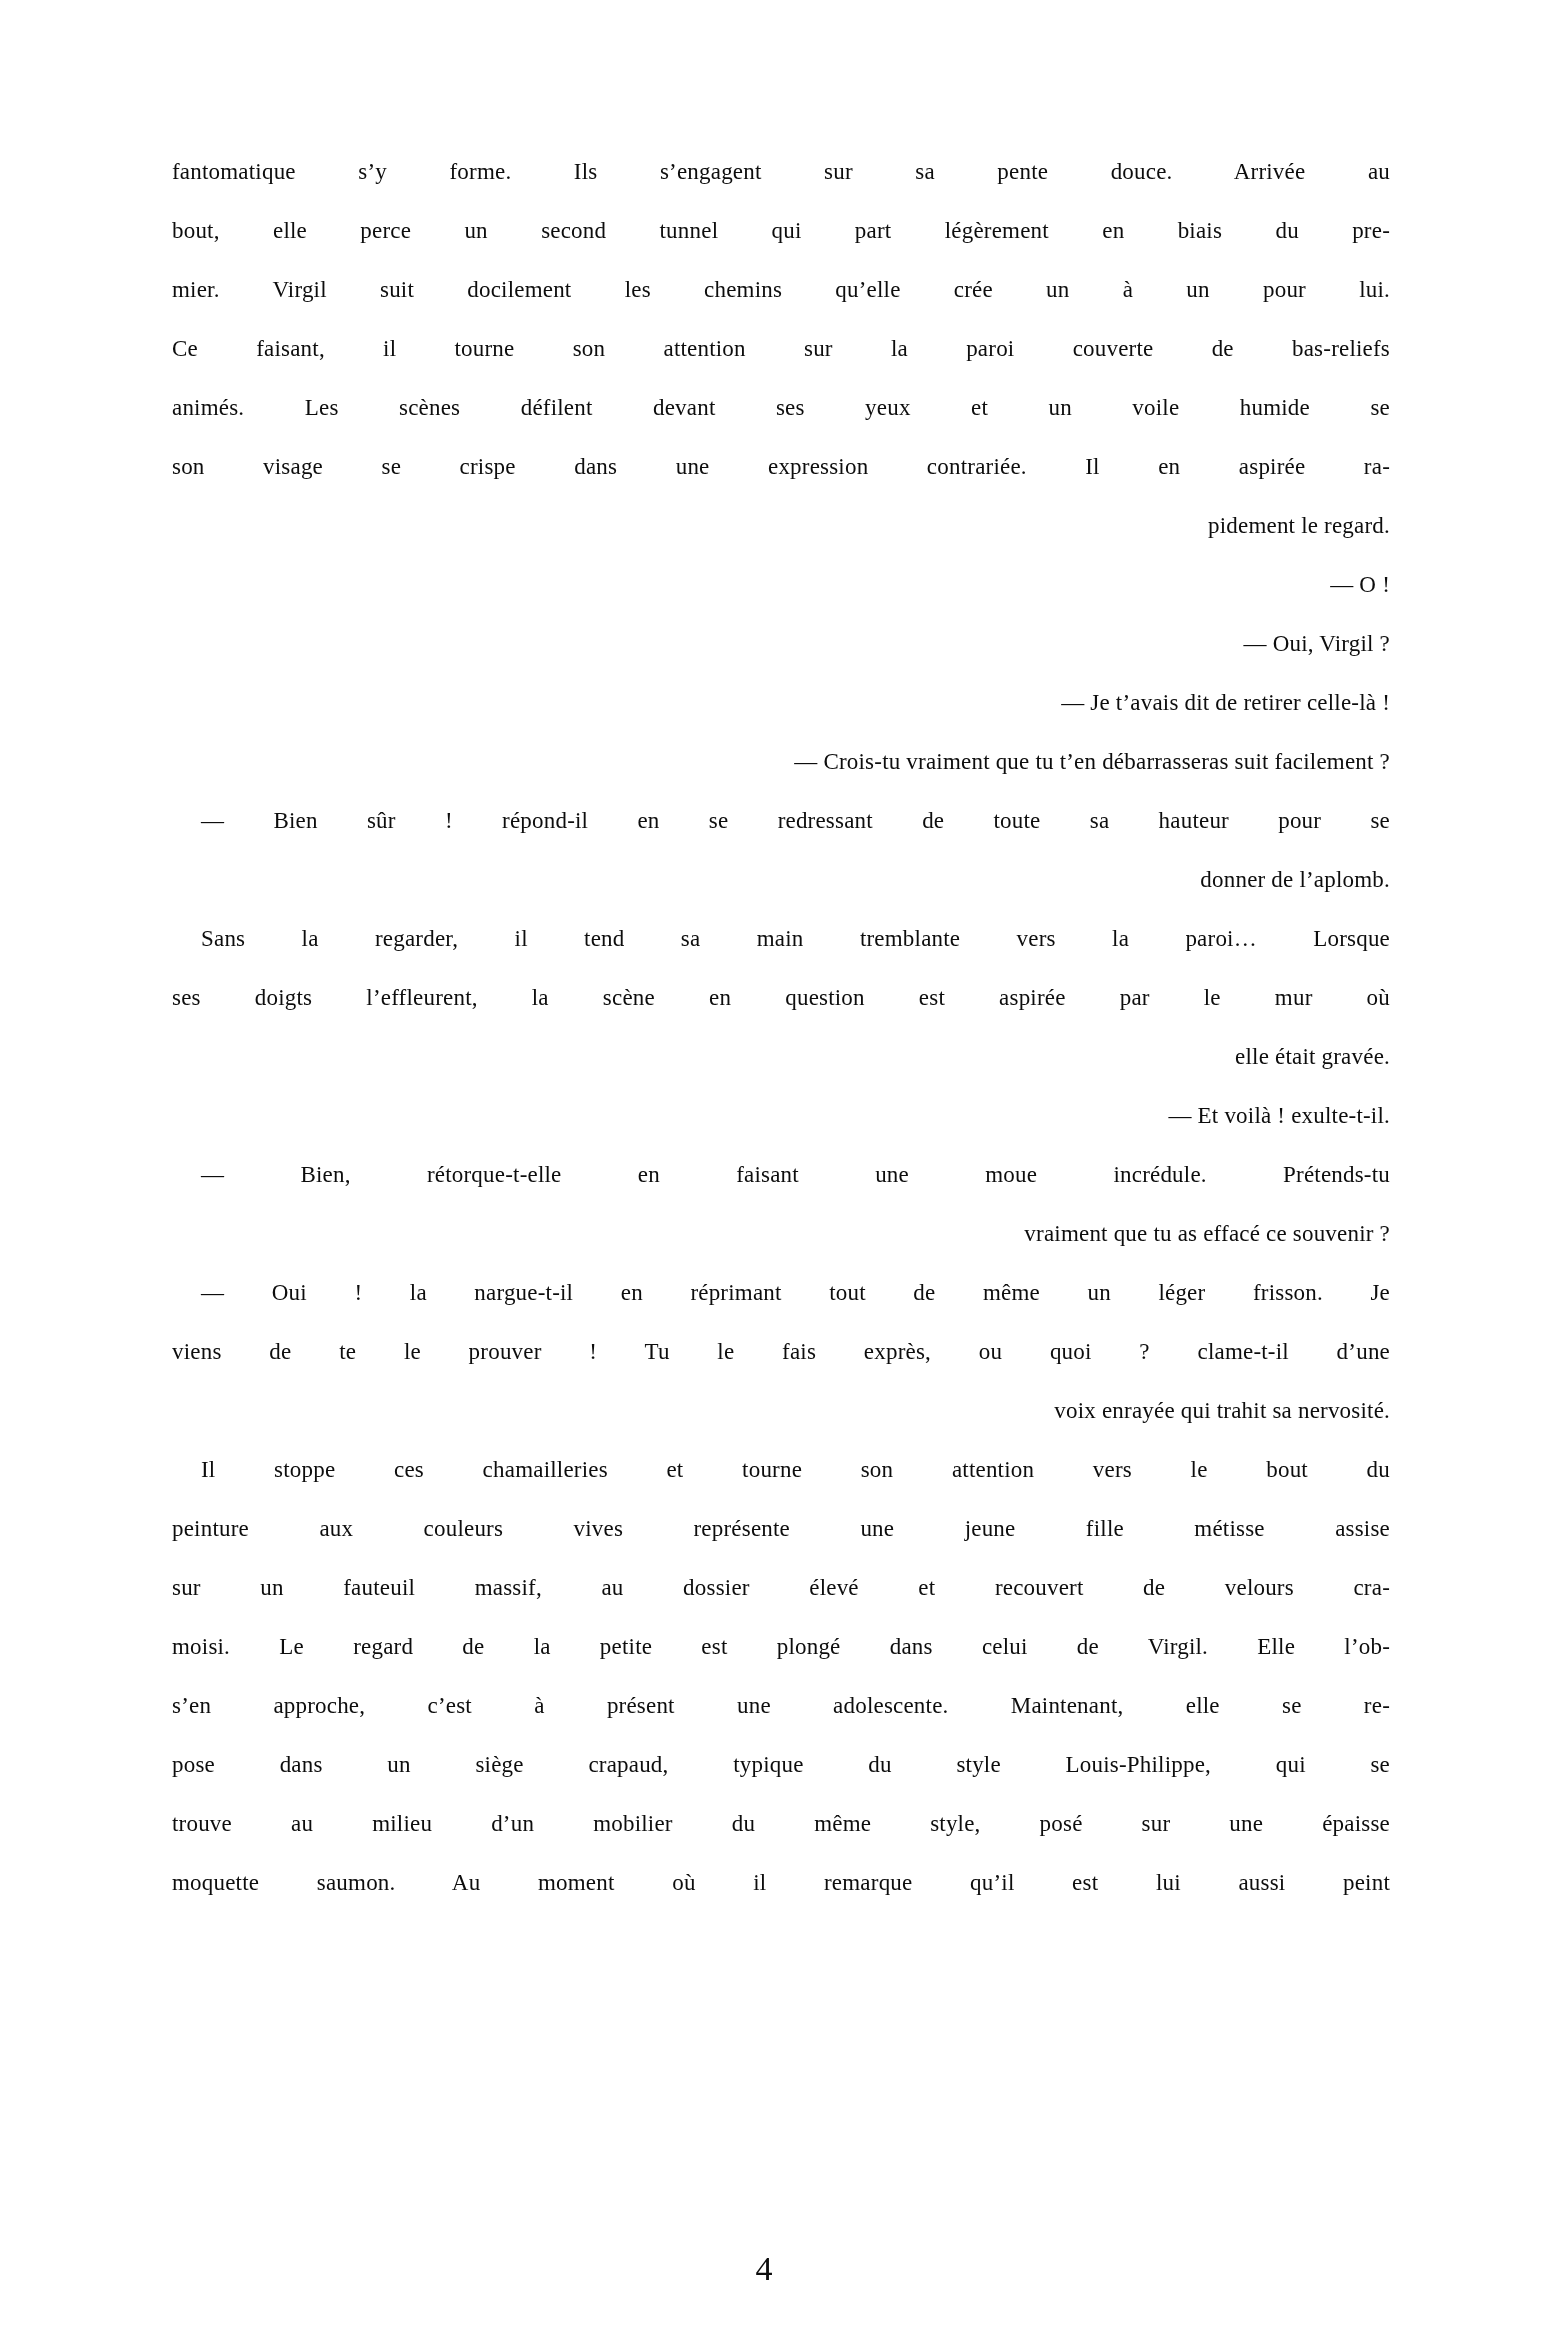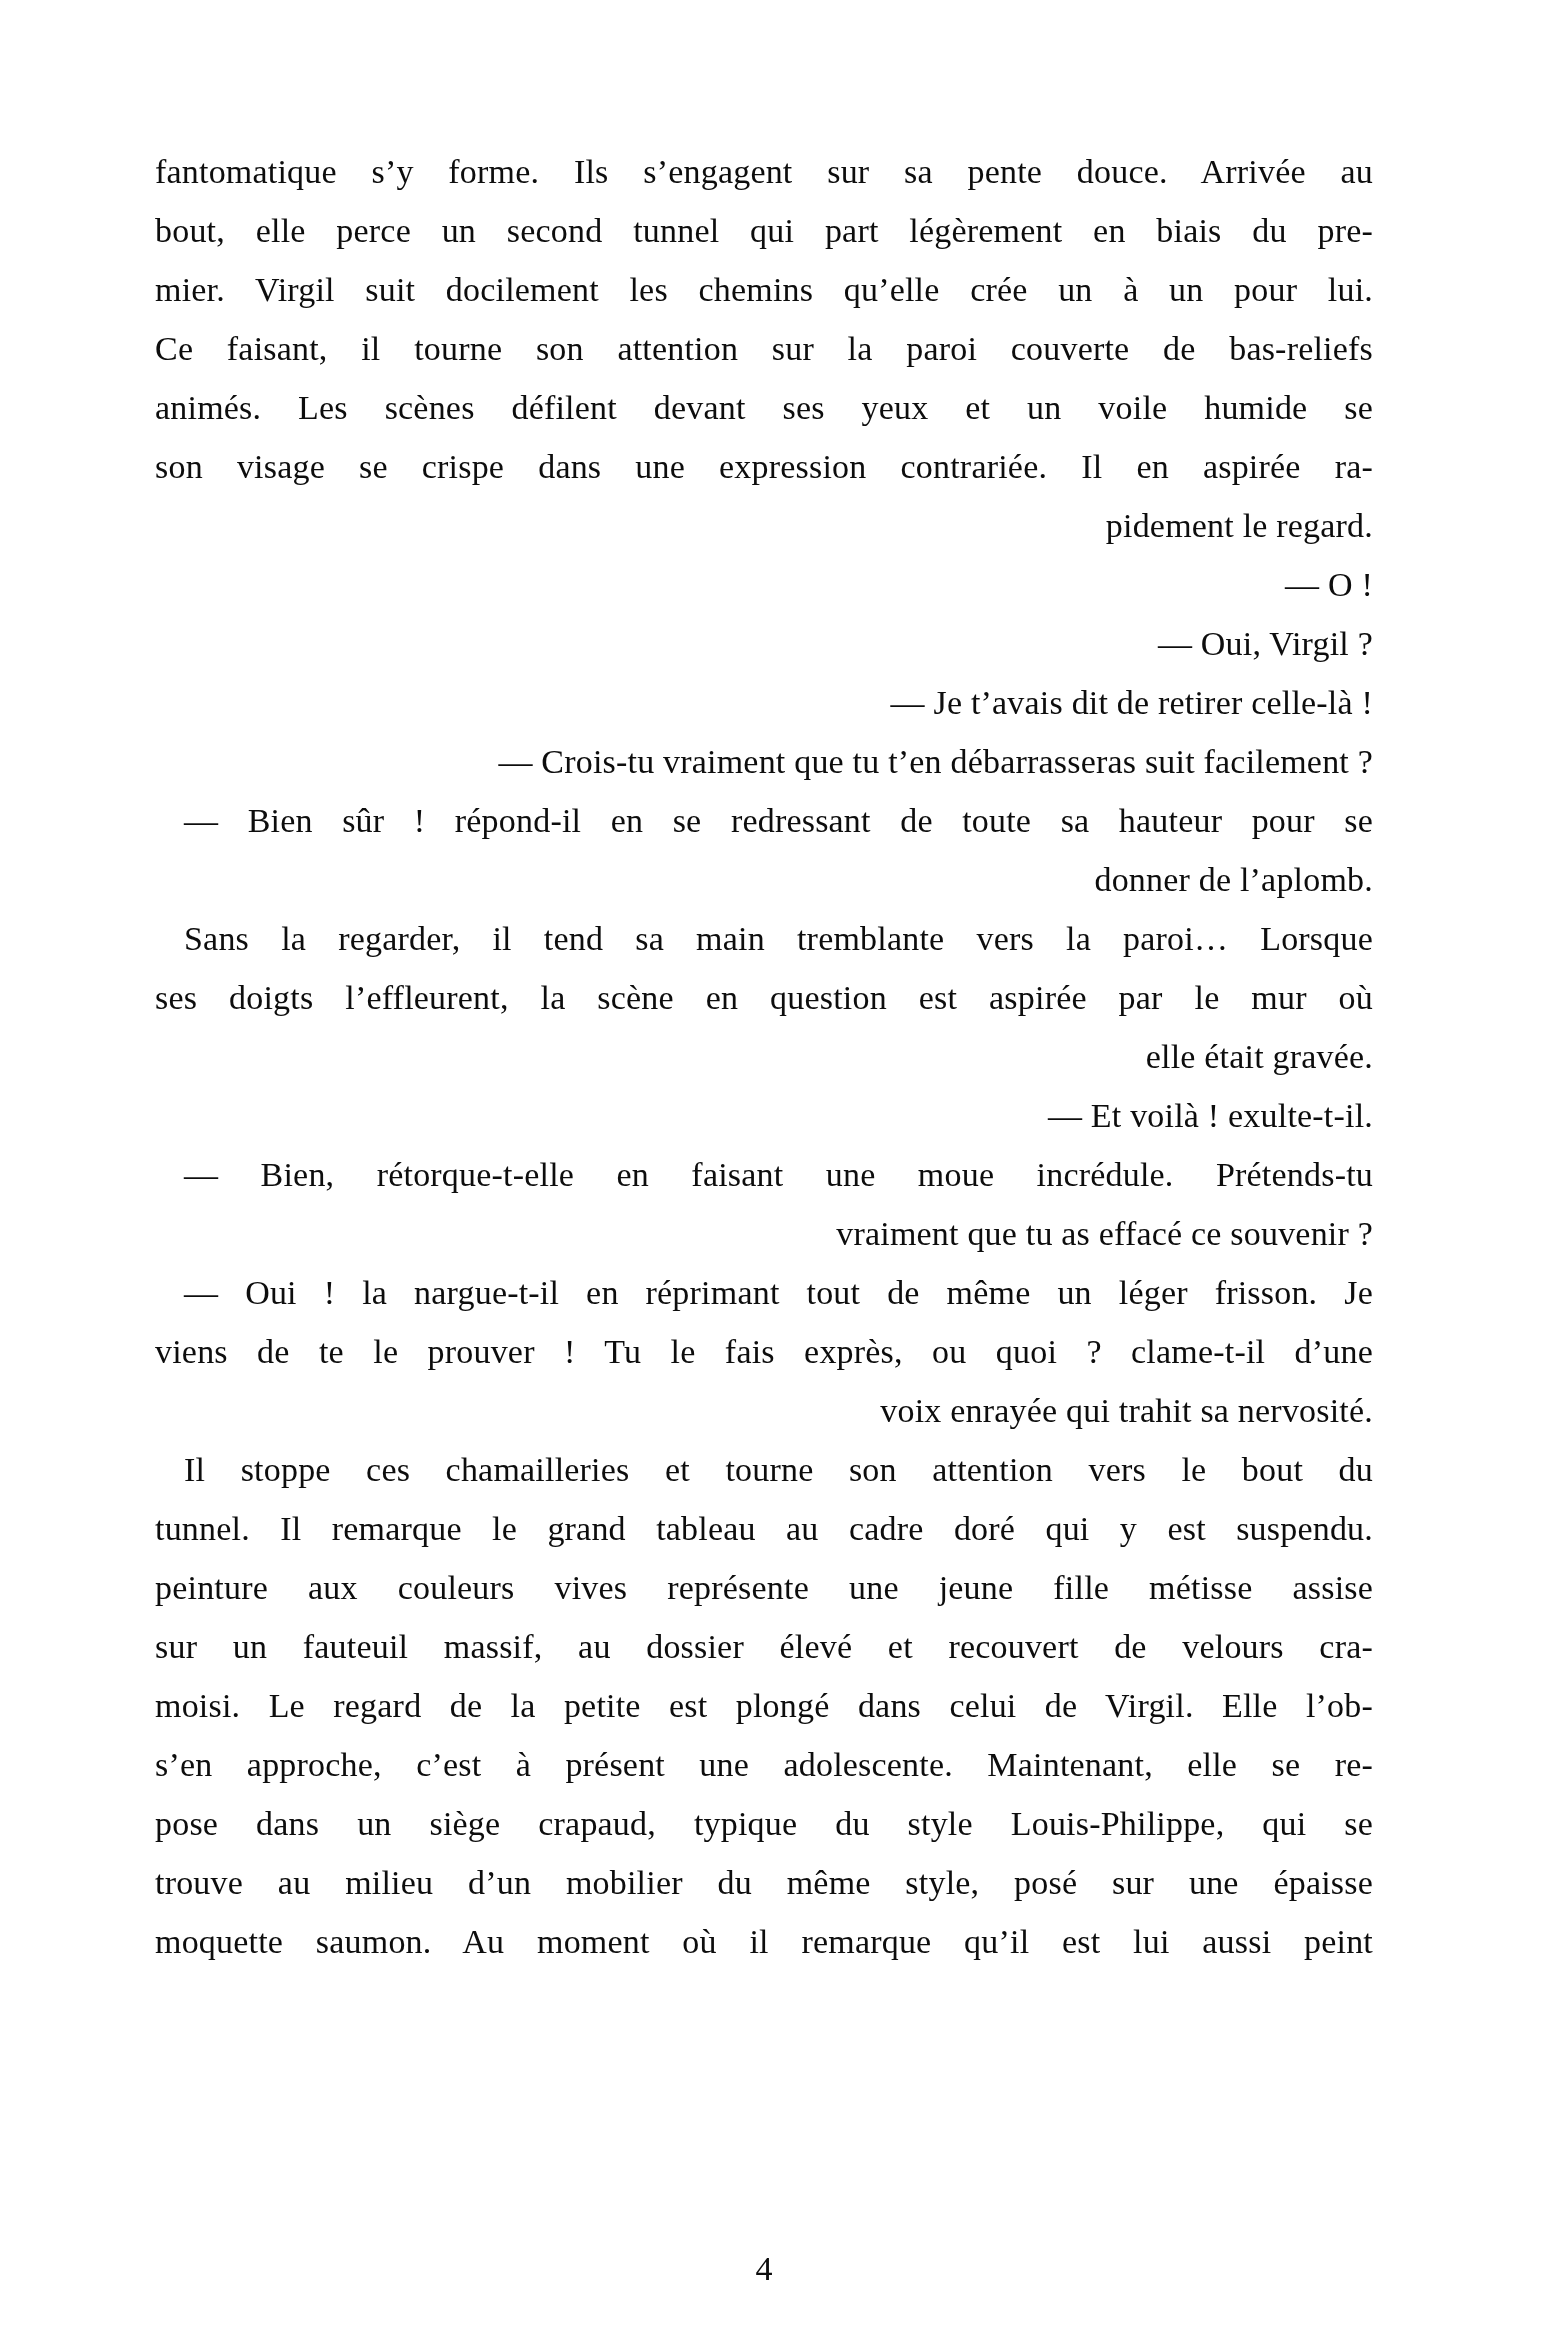--- a/index.html
+++ b/index.html
@@ -7,24 +7,24 @@
     width: 1562px;
     height: 2342px;
     position: relative;
     background: #ffffff;
     color: #0d0d0d;
     font-family: "Liberation Serif", "DejaVu Serif", serif;
     overflow: hidden;
   }
   .textblock {
     position: absolute;
-    left: 155px;
+    left: 172px;
     top: 142px;
     width: 1218px;
-    font-size: 34px;
+    font-size: 23px;
     line-height: 59px;
     letter-spacing: 0.2px;
   }
   .line {
     text-align: right;
     white-space: normal;
   }
   .line.j {
     text-align: justify;
     text-align-last: justify;
@@ -62,21 +62,20 @@
     <div class="line ind j">Sans la regarder, il tend sa main tremblante vers la paroi… Lorsque</div>
     <div class="line j">ses doigts l’effleurent, la scène en question est aspirée par le mur où</div>
     <div class="line">elle était gravée.</div>
     <div class="line ind">— Et voilà ! exulte-t-il.</div>
     <div class="line ind j">— Bien, rétorque-t-elle en faisant une moue incrédule. Prétends-tu</div>
     <div class="line">vraiment que tu as effacé ce souvenir ?</div>
     <div class="line ind j">— Oui ! la nargue-t-il en réprimant tout de même un léger frisson. Je</div>
     <div class="line j">viens de te le prouver ! Tu le fais exprès, ou quoi ? clame-t-il d’une</div>
     <div class="line">voix enrayée qui trahit sa nervosité.</div>
     <div class="line ind j">Il stoppe ces chamailleries et tourne son attention vers le bout du</div>
-    <div class="line j">tunnel. Il remarque le grand tableau au cadre doré qui y est suspendu.</div>
     <div class="line j">peinture aux couleurs vives représente une jeune fille métisse assise</div>
     <div class="line j">sur un fauteuil massif, au dossier élevé et recouvert de velours cra-</div>
     <div class="line j">moisi. Le regard de la petite est plongé dans celui de Virgil. Elle l’ob-</div>
     <div class="line j">s’en approche, c’est à présent une adolescente. Maintenant, elle se re-</div>
     <div class="line j">pose dans un siège crapaud, typique du style Louis-Philippe, qui se</div>
     <div class="line j">trouve au milieu d’un mobilier du même style, posé sur une épaisse</div>
     <div class="line j">moquette saumon. Au moment où il remarque qu’il est lui aussi peint</div>
   </div>
 
 <div class="pagenum">4</div>

